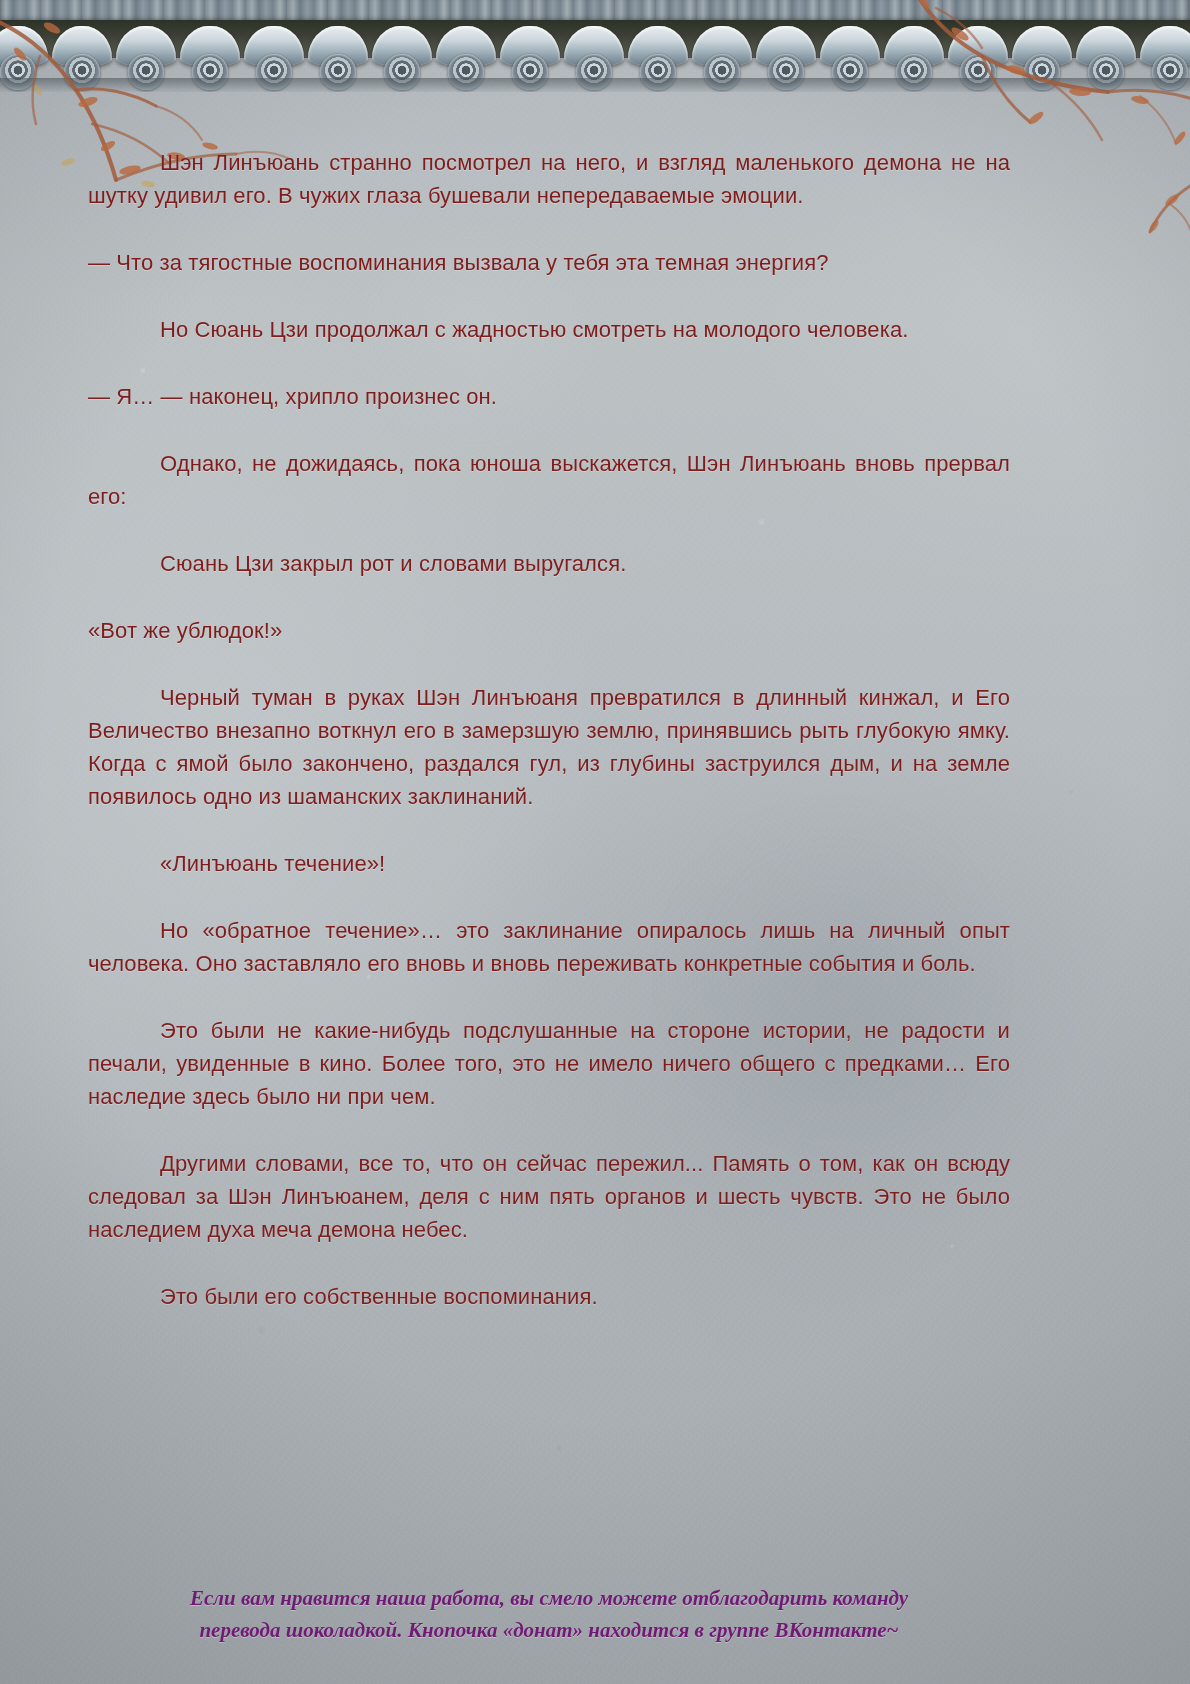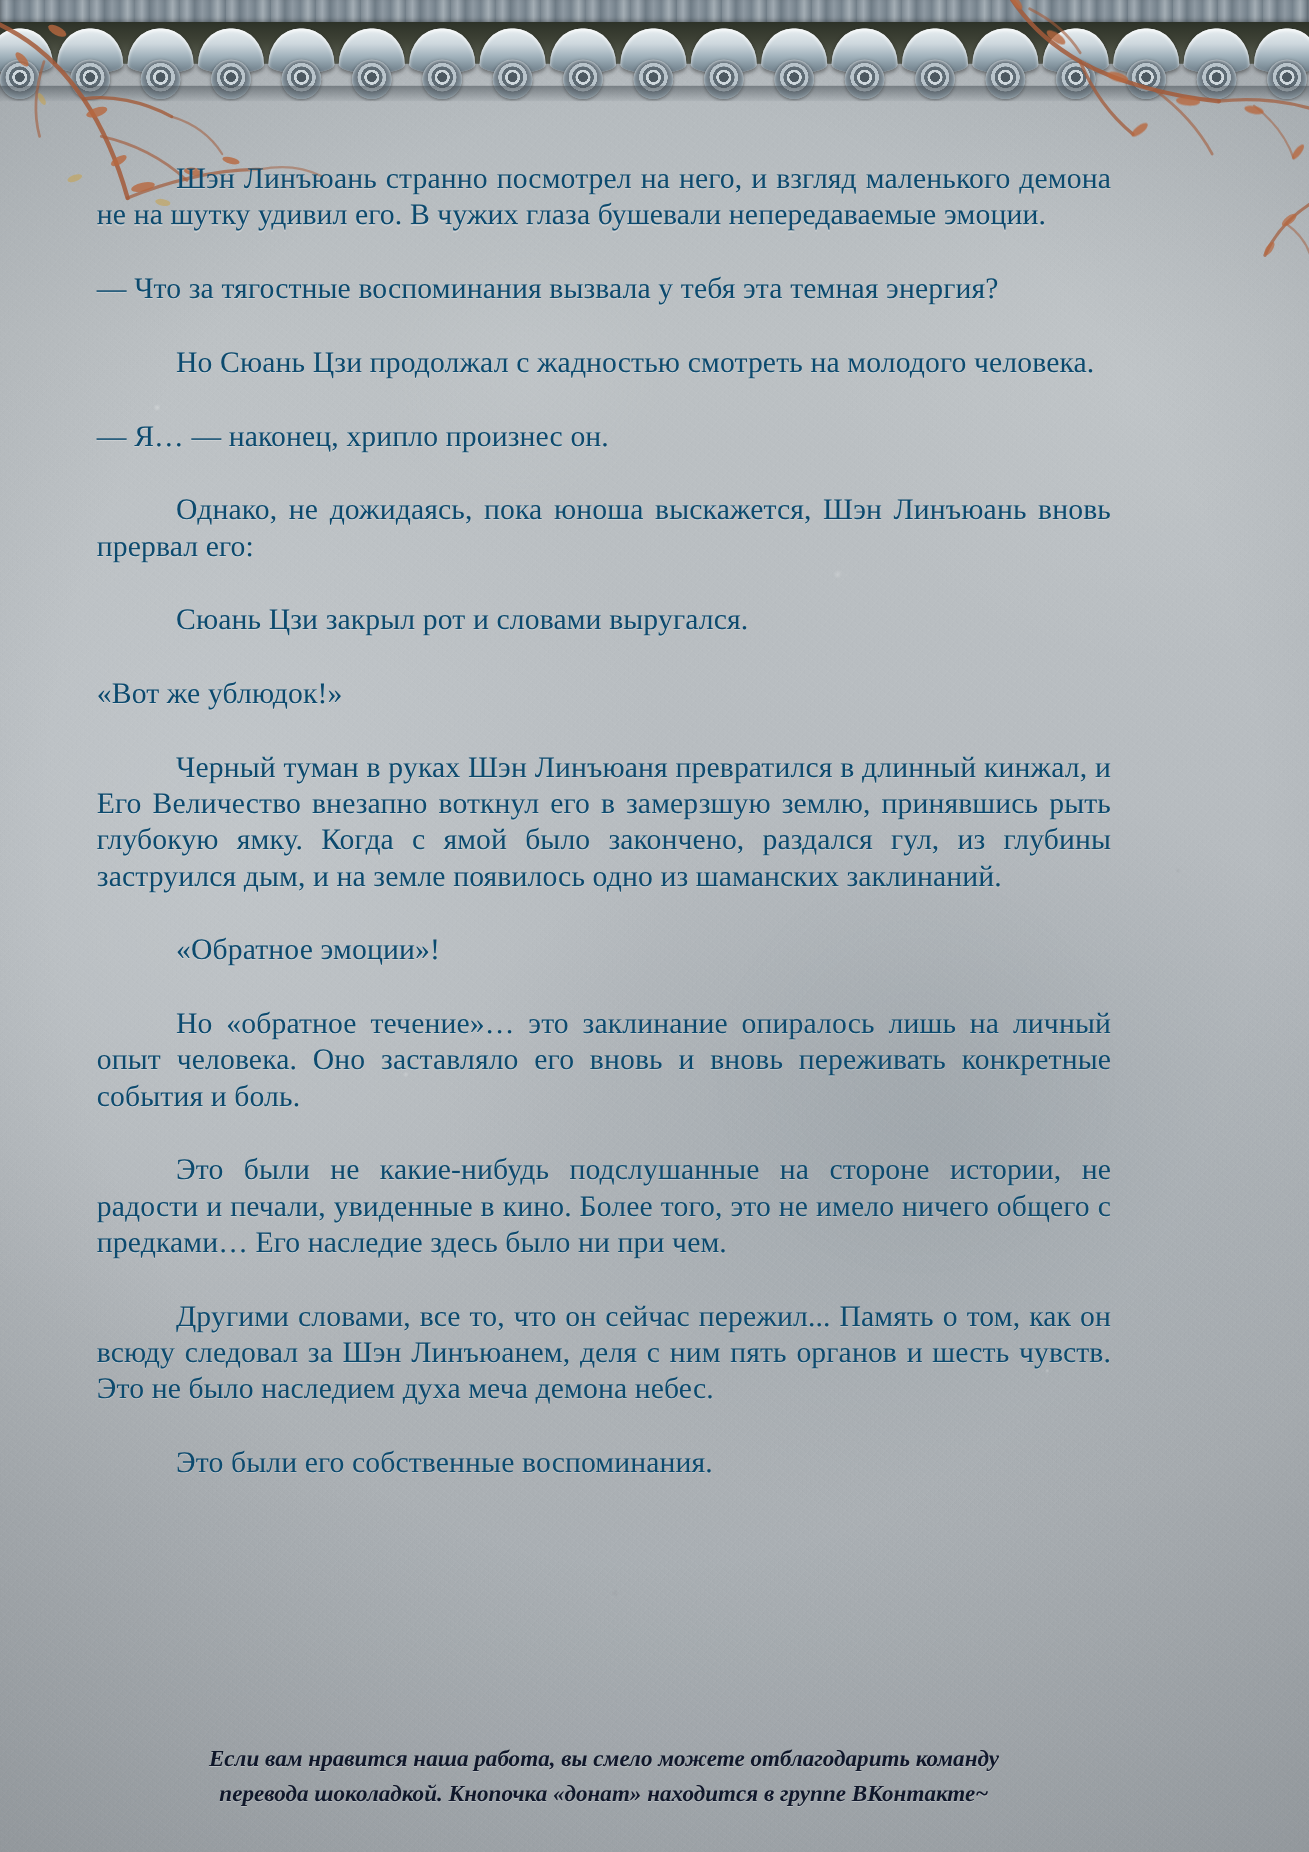--- a/index.html
+++ b/index.html
@@ -145,24 +145,24 @@
 
   
   .content {
     position: absolute;
     top: 146px;
     left: 88px;
     width: 922px;
   }
   .para {
     margin: 0 0 34px 0;
-    font-family: Liberation Serif, serif;
-    font-size: 27px;
+    font-family: Liberation Sans, sans-serif;
+    font-size: 22px;
     line-height: 33px;
-    color: #0c4a6e;
+    color: #7f1d1d;
     text-align: justify;
     text-indent: 72px;
     letter-spacing: 0.1px;
     text-shadow: 0 1px 0 rgba(255,255,255,0.28);
   }
   .para.dash {
     text-indent: 0;
   }
   .para.quote {
     text-indent: 0;
@@ -179,21 +179,21 @@
     width: 922px;
     text-align: center;
   }
   .footer-line {
     margin: 0;
     font-family: "Liberation Serif", serif;
     font-style: italic;
     font-weight: bold;
     font-size: 21px;
     line-height: 32px;
-    color: #0f172a;
+    color: #701a75;
     text-shadow: 0 1px 0 rgba(255,255,255,0.3);
   }
 </style>
 </head>
 <body>
 
 <div class="page">
 
   <div class="bg-base"></div>
   <div class="bg-noise"></div>
@@ -286,21 +286,21 @@
 
   <div class="content">
     <p class="para">Шэн Линъюань странно посмотрел на него, и взгляд маленького демона не на шутку удивил его. В чужих глаза бушевали непередаваемые эмоции.</p>
     <p class="para dash">— Что за тягостные воспоминания вызвала у тебя эта темная энергия?</p>
     <p class="para">Но Сюань Цзи продолжал с жадностью смотреть на молодого человека.</p>
     <p class="para dash">— Я… — наконец, хрипло произнес он.</p>
     <p class="para">Однако, не дожидаясь, пока юноша выскажется, Шэн Линъюань вновь прервал его:</p>
     <p class="para">Сюань Цзи закрыл рот и словами выругался.</p>
     <p class="para quote">«Вот же ублюдок!»</p>
     <p class="para">Черный туман в руках Шэн Линъюаня превратился в длинный кинжал, и Его Величество внезапно воткнул его в замерзшую землю, принявшись рыть глубокую ямку. Когда с ямой было закончено, раздался гул, из глубины заструился дым, и на земле появилось одно из шаманских заклинаний.</p>
-    <p class="para">«Обратное эмоции»!</p>
+    <p class="para">«Линъюань течение»!</p>
     <p class="para">Но «обратное течение»… это заклинание опиралось лишь на личный опыт человека. Оно заставляло его вновь и вновь переживать конкретные события и боль.</p>
     <p class="para">Это были не какие-нибудь подслушанные на стороне истории, не радости и печали, увиденные в кино. Более того, это не имело ничего общего с предками… Его наследие здесь было ни при чем.</p>
     <p class="para">Другими словами, все то, что он сейчас пережил... Память о том, как он всюду следовал за Шэн Линъюанем, деля с ним пять органов и шесть чувств. Это не было наследием духа меча демона небес.</p>
     <p class="para last">Это были его собственные воспоминания.</p>
   </div>
 
   <div class="footer">
     <p class="footer-line">Если вам нравится наша работа, вы смело можете отблагодарить команду</p>
     <p class="footer-line">перевода шоколадкой. Кнопочка «донат» находится в группе ВКонтакте~</p>
   </div>

